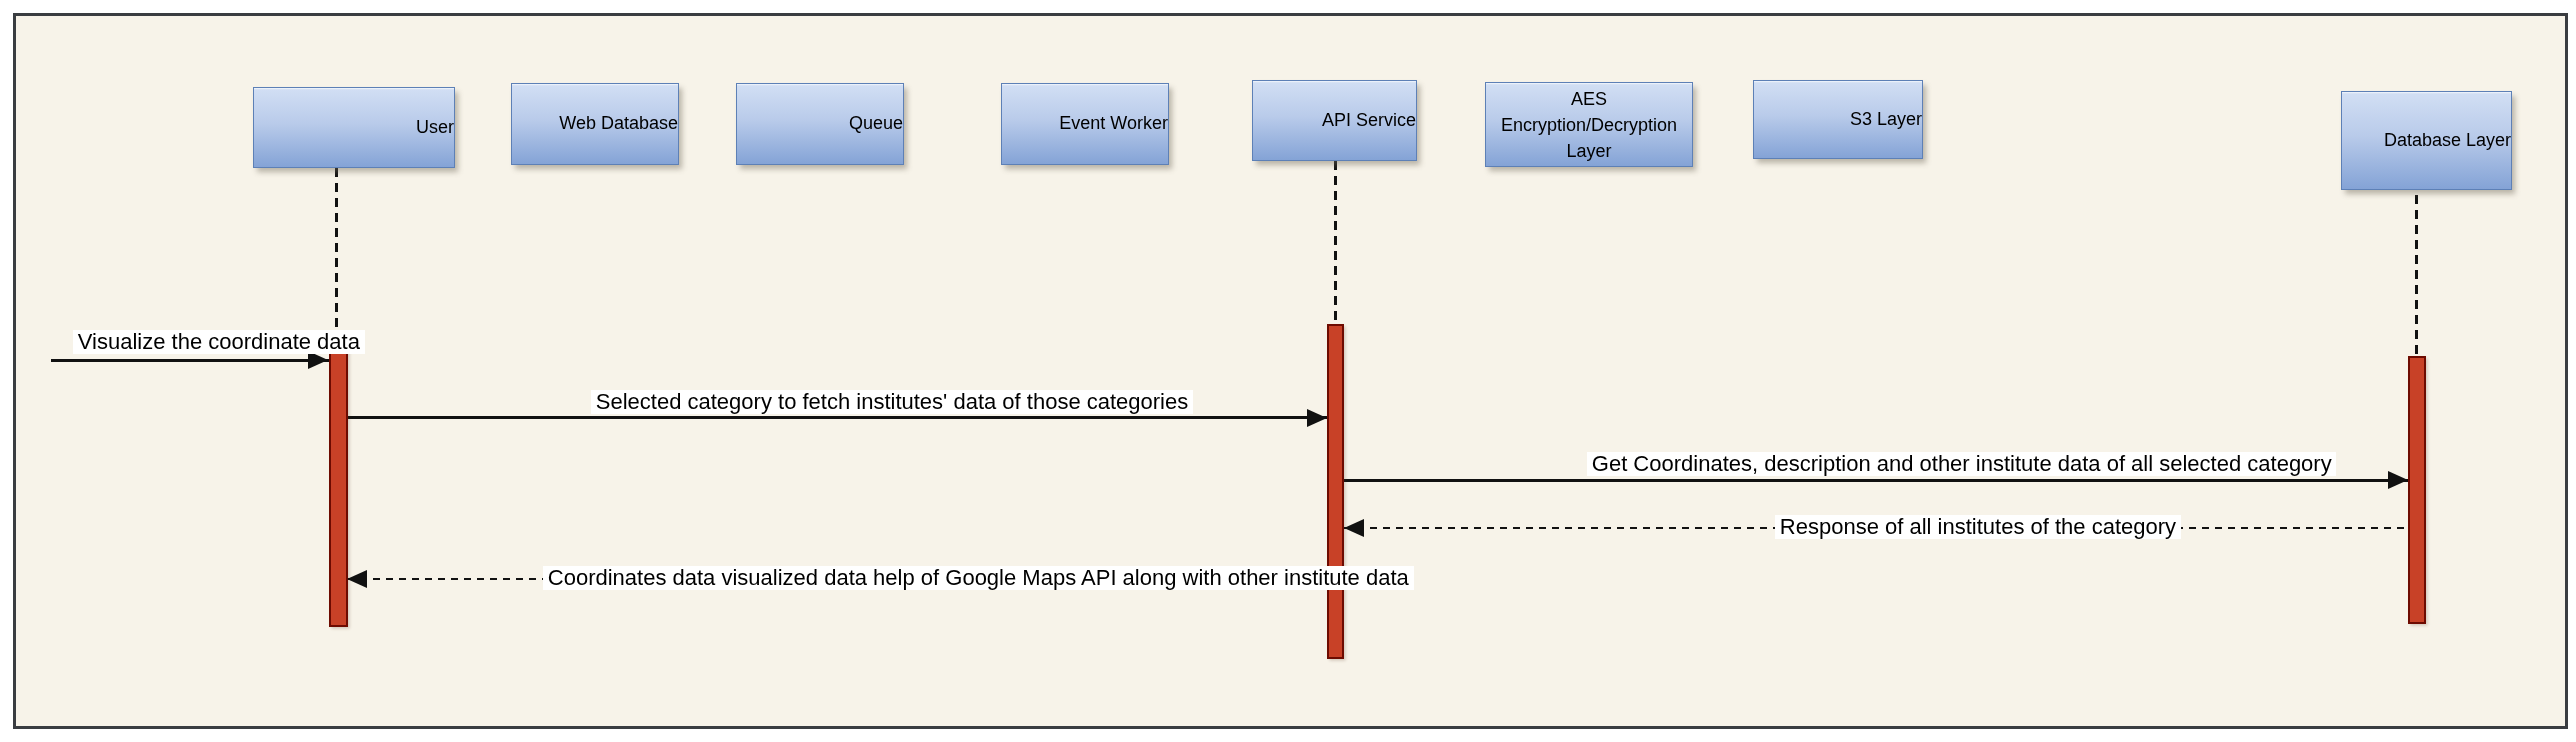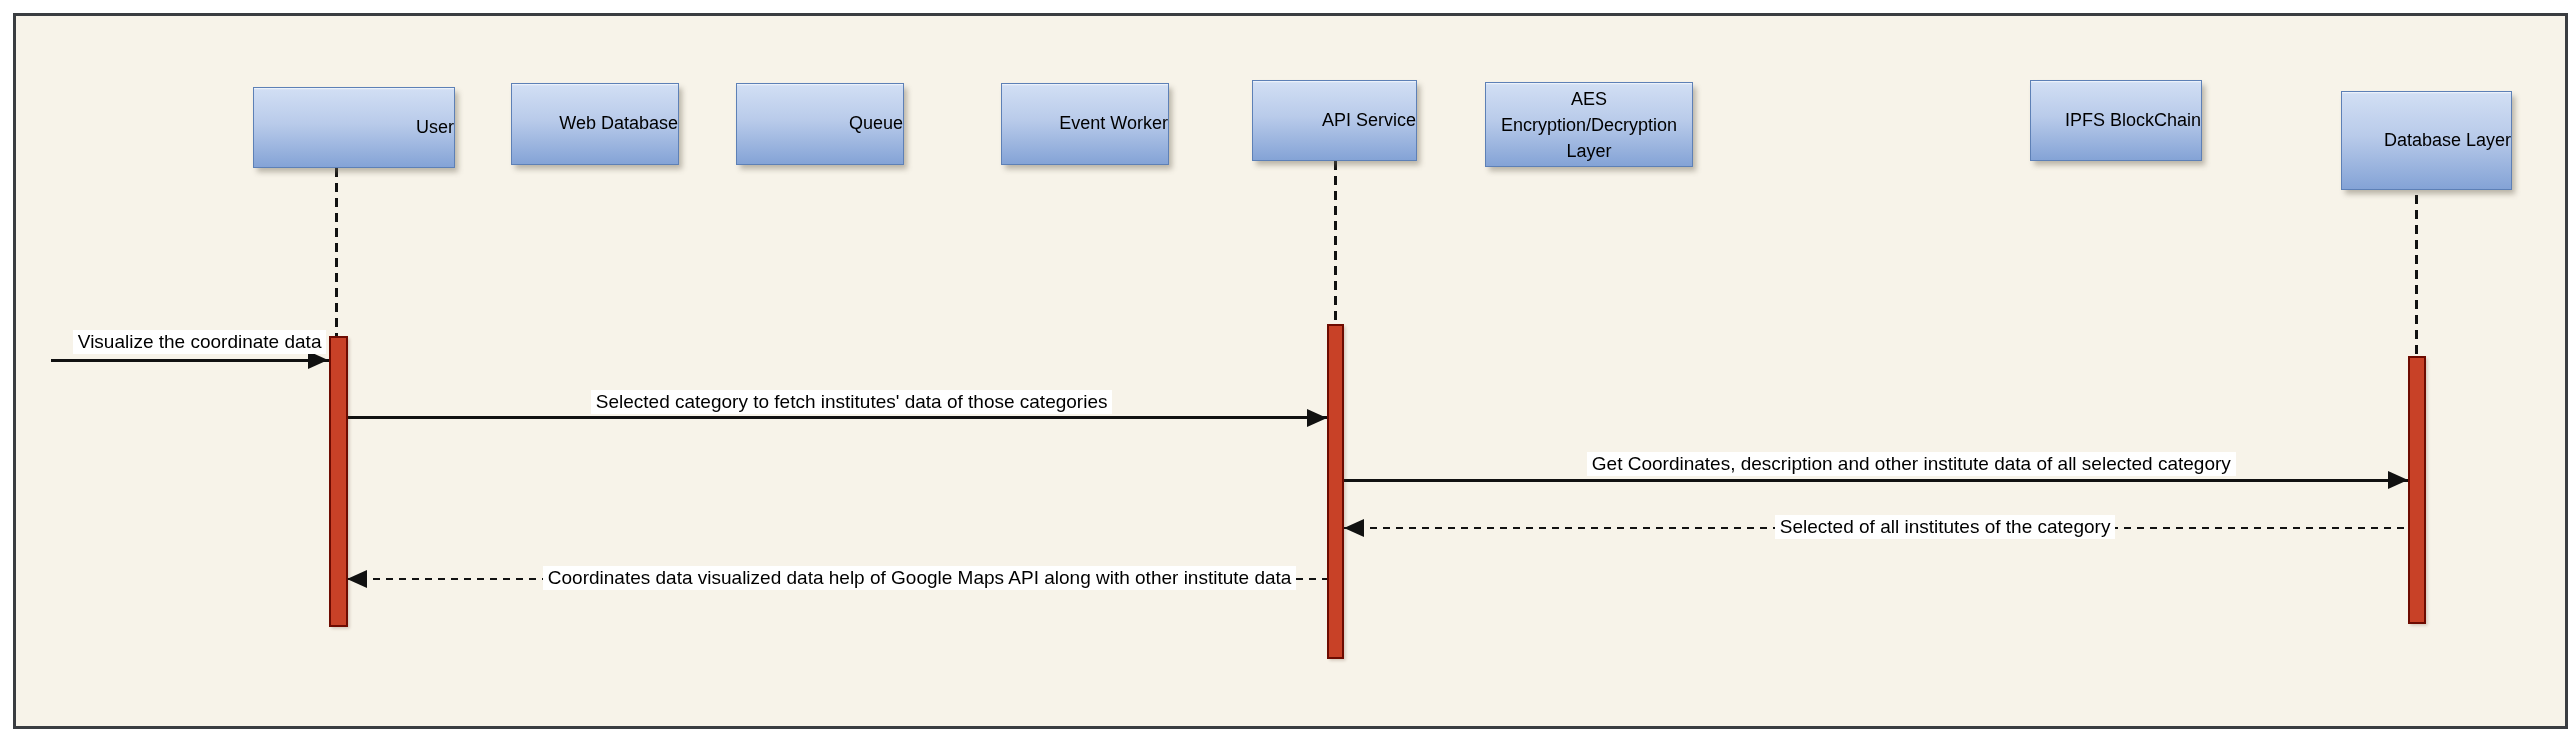--- a/index.html
+++ b/index.html
@@ -65,21 +65,21 @@
     width: 0; height: 0;
     border-top: 9px solid transparent;
     border-bottom: 9px solid transparent;
     z-index: 3;
   }
   .arrowhead.right { border-left: 20px solid var(--line-color, #111); }
   .arrowhead.left  { border-right: 20px solid var(--line-color, #111); }
   .msg-label {
     position: absolute;
     background: var(--label-bg, #ffffff);
-    font-size: 19px; line-height: 20px;
+    font-size: 22px; line-height: 20px;
     padding: 1.8px 4.8px;
     white-space: nowrap;
     z-index: 5;
   }
 </style>
 </head>
 <body>
 
 <div class="frame">
 
@@ -94,22 +94,22 @@
   </div>
   <div class="actor" style="left:985px;top:67px;width:168px;height:82px">
     <span>Event Worker</span>
   </div>
   <div class="actor" style="left:1236px;top:64px;width:165px;height:81px">
     <span>API Service</span>
   </div>
   <div class="actor" style="left:1469px;top:66px;width:208px;height:85px;line-height:26px">
     <span>AES Encryption/Decryption Layer</span>
   </div>
-  <div class="actor" style="left:2014px;top:64px;width:172px;height:81px">
-    <span>IPFS BlockChain</span>
+  <div class="actor" style="left:1737px;top:64px;width:170px;height:79px">
+    <span>S3 Layer</span>
   </div>
   <div class="actor" style="left:2325px;top:75px;width:171px;height:99px">
     <span>Database Layer</span>
   </div>
 
   <div class="lifeline" style="left:319px;top:152px;height:168px"></div>
   <div class="lifeline" style="left:1318px;top:145px;height:163px"></div>
   <div class="lifeline" style="left:2399px;top:149px;height:191px"></div>
 
   <div class="activation" style="left:313px;top:320px;width:18.5px;height:291px"></div>
@@ -130,21 +130,21 @@
 
   <div>
     <div class="msg-line-solid" style="left:1328px;top:463px;width:1064px"></div>
     <div class="arrowhead right" style="left:2372px;top:455px"></div>
     <div class="msg-label" style="left:1571px;top:436px">Get Coordinates, description and other institute data of all selected category</div>
   </div>
 
   <div>
     <div class="msg-line-dashed" style="left:1328px;top:511px;width:1064px"></div>
     <div class="arrowhead left" style="left:1328px;top:503px"></div>
-    <div class="msg-label" style="left:1759px;top:499px">Selected of all institutes of the category</div>
+    <div class="msg-label" style="left:1759px;top:499px">Response of all institutes of the category</div>
   </div>
 
   <div>
     <div class="msg-line-dashed" style="left:331px;top:562px;width:980px"></div>
     <div class="arrowhead left" style="left:331px;top:554px"></div>
     <div class="msg-label" style="left:527px;top:550px">Coordinates data visualized data help of Google Maps API along with other institute data</div>
   </div>
 
 </div>
 

